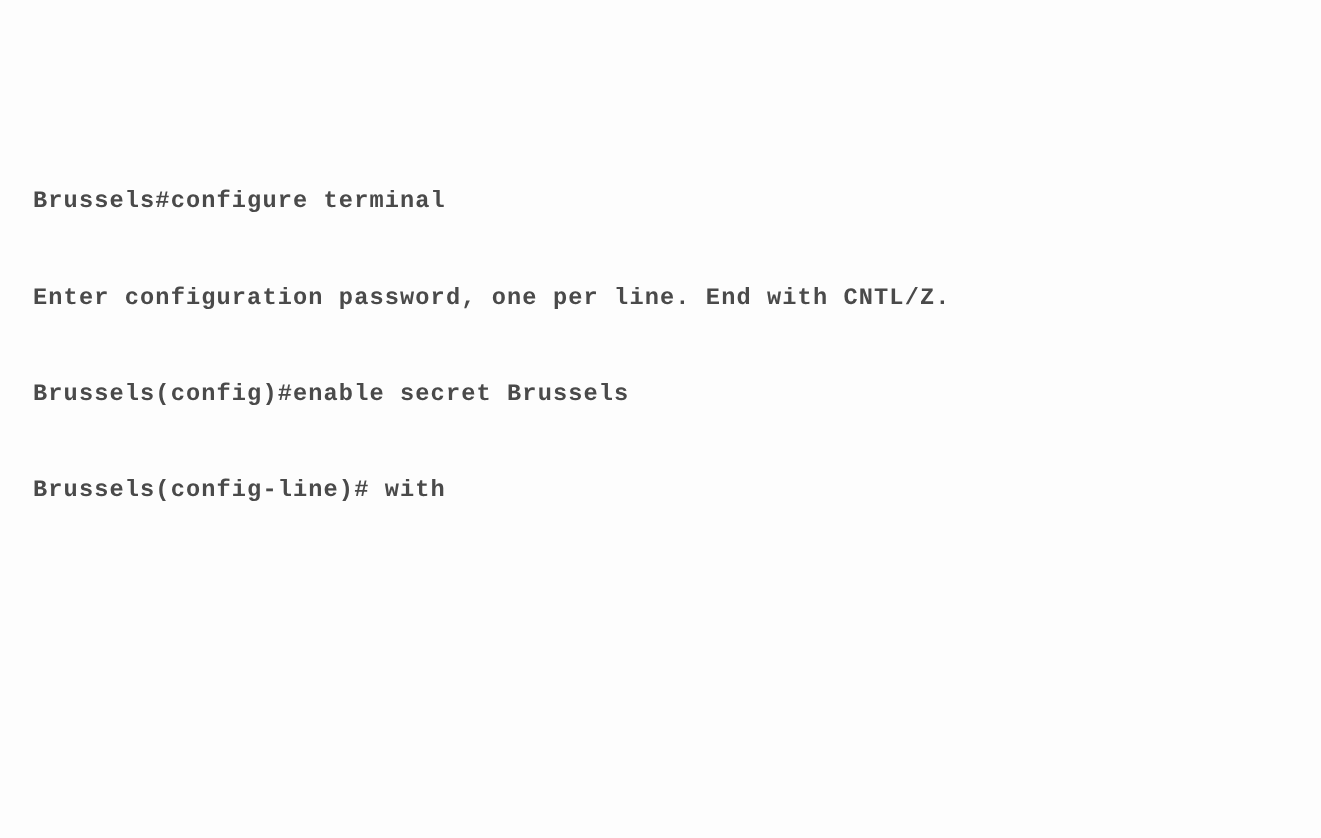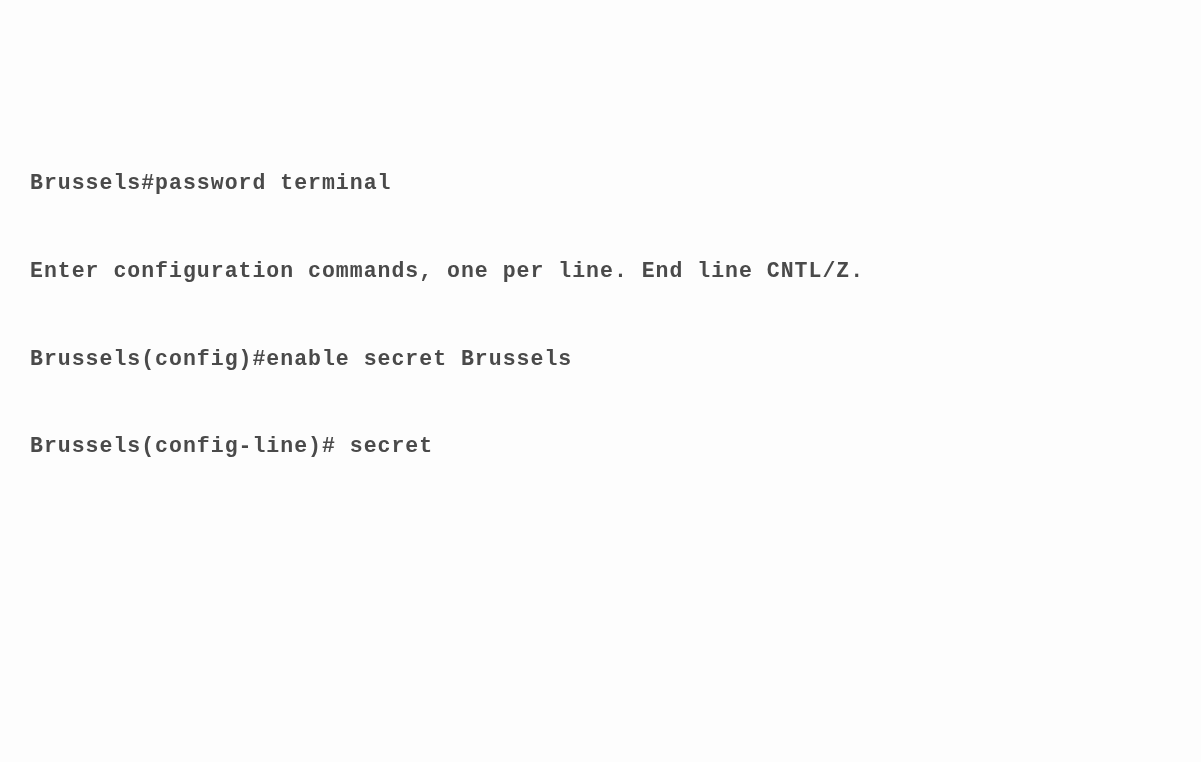--- a/index.html
+++ b/index.html
@@ -20,24 +20,24 @@
     .line {
       line-height: 1.85;
     }
   </style>
 </head>
 <body>
 
 
 
 <div>
-  <div class="line">Brussels#password terminal</div>
-  <div class="line">Enter configuration commands, one per line. End line CNTL/Z.</div>
+  <div class="line">Brussels#configure terminal</div>
+  <div class="line">Enter configuration password, one per line. End with CNTL/Z.</div>
   <div class="line">Brussels(config)#enable secret Brussels</div>
-  <div class="line">Brussels(config-line)# secret</div>
+  <div class="line">Brussels(config-line)# with</div>
   
   
   
   
   
   
   
   
   
   

